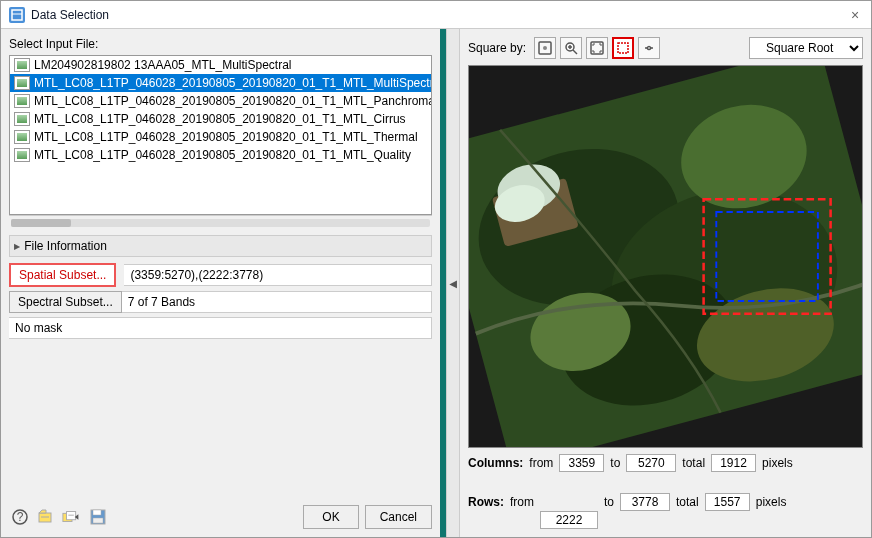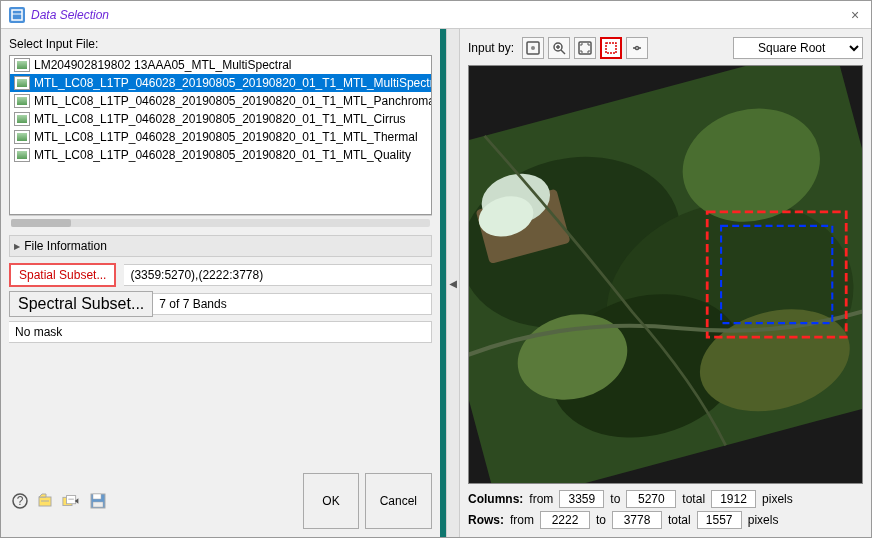--- a/index.html
+++ b/index.html
@@ -1,59 +1,59 @@
 <!DOCTYPE html>
 <html><head>
   <meta charset="utf-8">
   <style>
     * { box-sizing: border-box; margin: 0; padding: 0; font-family: 'Segoe UI', Tahoma, Arial, sans-serif; font-size: 12px; }
     body { background: #f0f0f0; width: 872px; height: 538px; overflow: hidden; }
     .window { width: 872px; height: 538px; background: #f0f0f0; border: 1px solid #999; display: flex; flex-direction: column; }
     .titlebar { background: #fff; border-bottom: 1px solid #ccc; padding: 6px 8px; display: flex; align-items: center; justify-content: space-between; height: 28px; }
     .titlebar-left { display: flex; align-items: center; gap: 6px; }
     .titlebar-icon { width: 16px; height: 16px; background: #4a90d9; border-radius: 2px; display: flex; align-items: center; justify-content: center; color: white; font-size: 9px; }
-    .titlebar-title { font-size: 12px; font-weight: normal; color: #6d28d9; font-style: italic; }
+    .titlebar-title { font-size: 12px; font-weight: normal; color: #0f172a; }
     .close-btn { width: 16px; height: 16px; cursor: pointer; display: flex; align-items: center; justify-content: center; color: #666; font-size: 14px; }
     .content { display: flex; flex: 1; overflow: hidden; }
     .left-panel { width: 445px; display: flex; flex-direction: column; padding: 8px; border-right: 6px solid #0f766e; }
     .section-label { font-size: 12px; color: #000; margin-bottom: 4px; }
     .file-list-container { flex: 1; border: 1px solid #999; background: #fff; overflow: auto; min-height: 160px; max-height: 160px; }
     .file-list { list-style: none; }
     .file-item { display: flex; align-items: center; padding: 2px 4px; cursor: pointer; white-space: nowrap; gap: 4px; }
     .file-item.selected { background: #0078d7; color: #fff; }
     .file-icon { width: 16px; height: 14px; border: 1px solid #999; background: #fff; display: flex; align-items: center; justify-content: center; flex-shrink: 0; }
     .file-icon-inner { width: 10px; height: 8px; background: linear-gradient(to bottom, #a8d4a8, #5a9e5a); }
     .scrollbar-h { height: 14px; background: #f0f0f0; border-top: 1px solid #ccc; display: flex; align-items: center; padding: 0 2px; }
     .scroll-track { flex: 1; height: 8px; background: #ddd; border-radius: 2px; position: relative; }
     .scroll-thumb { width: 60px; height: 8px; background: #bbb; border-radius: 2px; position: absolute; left: 0; }
     .file-info-section { margin-top: 6px; }
     .collapsible-header { display: flex; align-items: center; gap: 4px; padding: 3px 4px; background: #e8e8e8; border: 1px solid #ccc; cursor: pointer; }
     .triangle { font-size: 8px; color: #555; }
     .subset-row { display: flex; align-items: center; margin-top: 6px; gap: 8px; }
     .subset-btn { background: #fff; border: 2px solid #e55; color: #c00; padding: 3px 8px; cursor: pointer; font-size: 12px; white-space: nowrap; min-width: 90px; }
     .subset-value { flex: 1; border: 1px solid #ccc; border-left: none; padding: 3px 6px; background: #fff; color: #000; }
     .spectral-row { display: flex; align-items: center; margin-top: 4px; gap: 0; }
-    .spectral-btn { background: #f0f0f0; border: 1px solid #aaa; padding: 3px 8px; cursor: pointer; font-size: 16px; white-space: nowrap; min-width: 90px; }
+    .spectral-btn { background: #f0f0f0; border: 1px solid #aaa; padding: 3px 8px; cursor: pointer; font-size: 12px; white-space: nowrap; min-width: 90px; }
     .spectral-value { flex: 1; border: 1px solid #ccc; border-left: none; padding: 3px 6px; background: #fff; }
     .mask-row { display: flex; align-items: center; margin-top: 4px; gap: 0; }
     .mask-btn { background: #f0f0f0; border: 1px solid #aaa; padding: 3px 8px; cursor: pointer; font-size: 12px; white-space: nowrap; min-width: 90px; }
     .mask-value { flex: 1; border: 1px solid #ccc; border-left: none; padding: 3px 6px; background: #fff; }
     .bottom-bar { display: flex; align-items: center; justify-content: space-between; margin-top: auto; padding-top: 6px; }
     .bottom-icons { display: flex; align-items: center; gap: 4px; }
     .icon-btn { width: 22px; height: 22px; display: flex; align-items: center; justify-content: center; cursor: pointer; border: 1px solid transparent; }
     .ok-cancel { display: flex; gap: 6px; }
-    .ok-btn { padding: 20px 18px; background: #f0f0f0; border: 1px solid #aaa; cursor: pointer; }
+    .ok-btn { padding: 4px 18px; background: #f0f0f0; border: 1px solid #aaa; cursor: pointer; }
     .cancel-btn { padding: 4px 14px; background: #f0f0f0; border: 1px solid #aaa; cursor: pointer; }
     .right-panel { flex: 1; display: flex; flex-direction: column; padding: 8px; }
     .subset-toolbar { display: flex; align-items: center; gap: 4px; margin-bottom: 6px; }
     .subset-by-label { font-size: 12px; color: #000; margin-right: 4px; }
     .toolbar-icon { width: 22px; height: 22px; border: 1px solid #aaa; background: #f8f8f8; cursor: pointer; display: flex; align-items: center; justify-content: center; font-size: 11px; }
     .toolbar-icon.active { border: 2px solid #e00; background: #fff; }
     .dropdown { display: flex; align-items: center; margin-left: auto; }
-    .dropdown-select { border: 1px solid #aaa; background: #fff; padding: 2px 20px; font-size: 12px; min-width: 100px; cursor: pointer; }
+    .dropdown-select { border: 1px solid #aaa; background: #fff; padding: 2px 12px; font-size: 12px; min-width: 100px; cursor: pointer; }
     .preview-container { flex: 1; background: #000; position: relative; overflow: hidden; border: 1px solid #888; }
     .info-row { display: flex; align-items: center; gap: 6px; margin-top: 4px; }
     .info-label { font-weight: bold; font-size: 12px; }
     .info-field { border: 1px solid #aaa; background: #fff; padding: 1px 4px; min-width: 45px; text-align: center; font-size: 12px; }
     .info-text { font-size: 12px; }
   </style>
 </head>
 <body>
 
 <div class="window">
@@ -182,21 +182,21 @@
       </div>
     </div>
 
     <div style="width:14px; display:flex; align-items:center; justify-content:center; background:#e8e8e8; border-left:1px solid #ccc; border-right:1px solid #ccc; cursor:pointer;">
       <span style="font-size:10px; color:#555;">◀</span>
     </div>
 
     <div class="right-panel">
 
       <div class="subset-toolbar">
-        <span class="subset-by-label">Input by:</span>
+        <span class="subset-by-label">Square by:</span>
 
         <div class="toolbar-icon" title="ROI">
           <svg width="14" height="14" viewBox="0 0 14 14">
             <rect x="1" y="1" width="12" height="12" fill="none" stroke="#555" stroke-width="1.5" rx="1"></rect>
             <circle cx="7" cy="7" r="2" fill="#888"></circle>
           </svg>
         </div>
         <div class="toolbar-icon" title="Zoom">
           <svg width="14" height="14" viewBox="0 0 14 14">
             <circle cx="6" cy="6" r="4" fill="none" stroke="#555" stroke-width="1.5"></circle>
@@ -274,21 +274,21 @@
         <span class="info-text">to</span>
         <input class="info-field" type="text" style="width: 50px;" value="5270">
         <span class="info-text">total</span>
         <input class="info-field" type="text" style="width: 45px;" value="1912">
         <span class="info-text">pixels</span>
       </div>
 
       <div class="info-row" style="margin-top:3px;">
         <span class="info-label">Rows:</span>
         <span class="info-text">from</span>
-        <input class="info-field" type="text" style="width: 50px;" value="2222">
+        <input class="info-field" type="text" style="width: 58px; margin-top: 36px;" value="2222">
         <span class="info-text">to</span>
         <input class="info-field" type="text" style="width: 50px;" value="3778">
         <span class="info-text">total</span>
         <input class="info-field" type="text" style="width: 45px;" value="1557">
         <span class="info-text">pixels</span>
       </div>
     </div>
   </div>
 </div>
 

